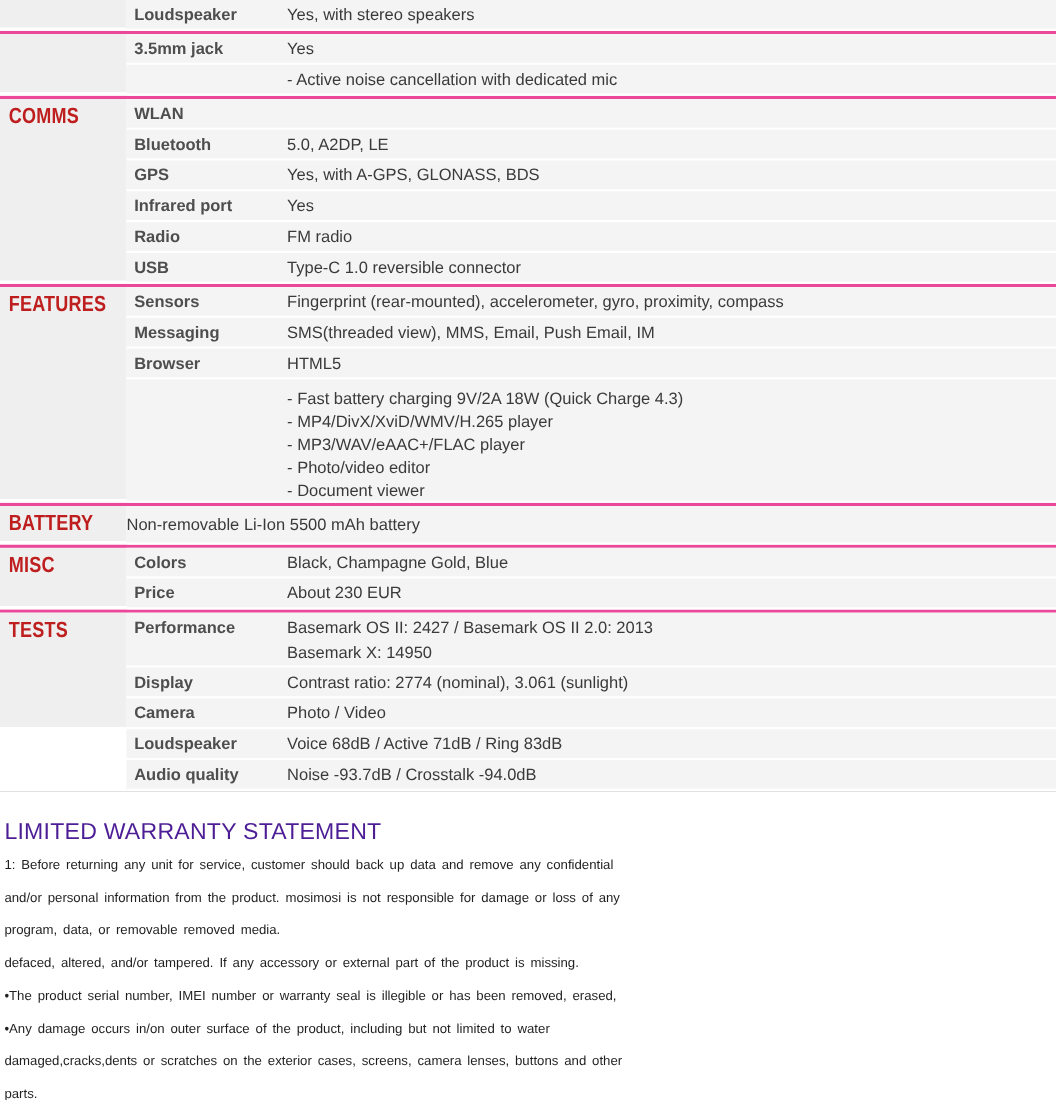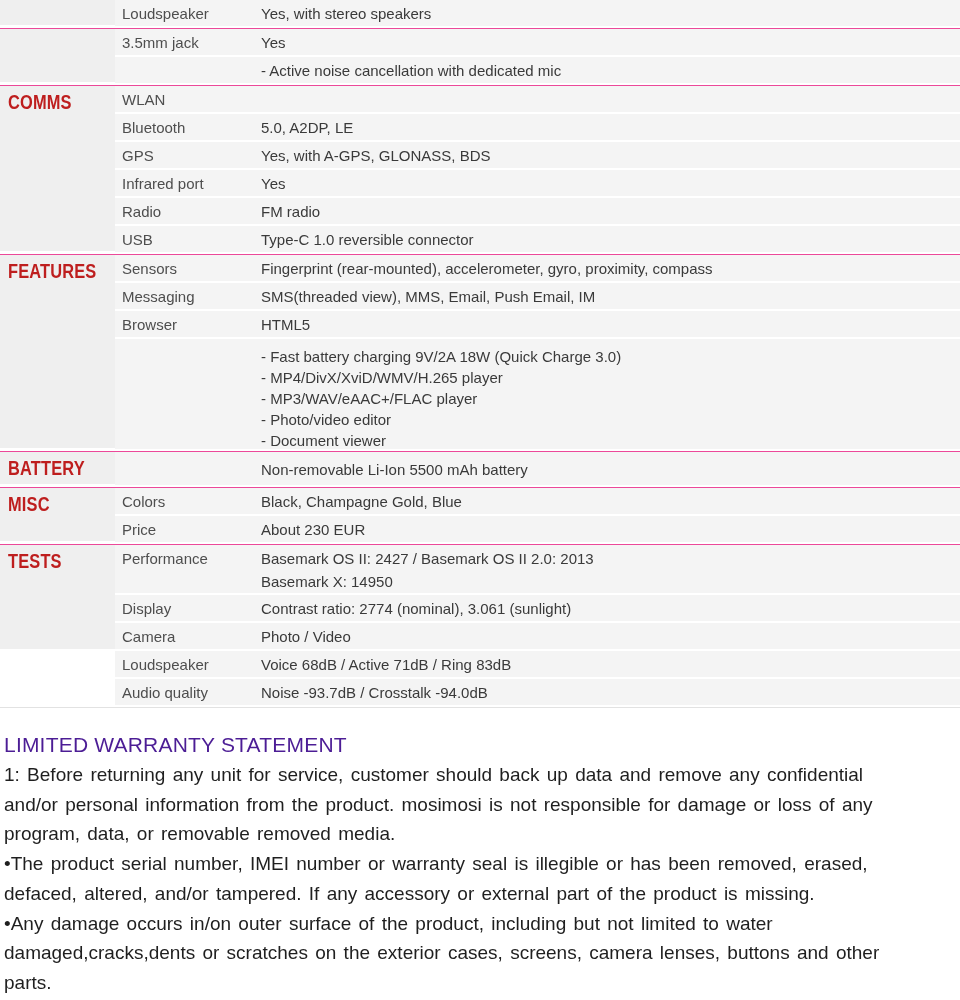--- a/index.html
+++ b/index.html
@@ -3,21 +3,21 @@
 <meta charset="utf-8">
 <style>
   html,body { margin:0; padding:0; background:#ffffff; }
   #page {
     position:relative; width:960px; height:1000px; overflow:hidden;
     background:#ffffff; font-family:"Liberation Sans","DejaVu Sans",sans-serif;
     color:#3a3a3a;
   }
   
   .spec-table { width:960px; border-bottom:1px solid #e2e2e2; }
-  .section { display:flex; border-top:1px solid #ec4899; }
+  .section { display:flex; border-top:3px solid #ec4899; }
   .section:first-child { border-top:none; }
   .label-cell {
     flex:none; width:115px; box-sizing:border-box;
     background:#efefef; background-clip:padding-box;
     border-bottom:3px solid #ffffff;
     padding:5px 0 0 8px;
   }
   .label-cell.partial {
     border-bottom:none;
     background:linear-gradient(to bottom,#efefef 0,#efefef 104px,#ffffff 104px);
@@ -28,36 +28,36 @@
     letter-spacing:0.2px;
   }
   .rows { flex:1; display:flex; flex-direction:column; min-width:0; }
   .spec-row {
     display:flex; background:#f4f4f4; border-bottom:2px solid #ffffff;
     box-sizing:border-box; height:28px; padding-top:3px;
     font-size:15px; line-height:21px;
   }
   .spec-row:last-child { border-bottom-width:2px; }
   .spec-row.multi { height:112px; padding-top:7px; }
-  .spec-row.tall  { height:35px;  padding-top:7px; }
+  .spec-row.tall  { height:35px;  padding-top:7px;flex-direction:column; }
   .spec-row.perf  { height:50px;  padding-top:2px; line-height:23px; }
   .spec-name {
     flex:none; width:146px; box-sizing:border-box; padding-left:7px;
-    font-weight:400; color:#4e4e4e; white-space:nowrap; overflow:hidden;
+    font-weight:700; color:#4e4e4e; white-space:nowrap; overflow:hidden;
   }
   .spec-value { flex:1; color:#3a3a3a; white-space:nowrap; overflow:hidden; }
   .value-line { white-space:nowrap; }
   
   .warranty { padding:22px 0 0 4px; color:#1f1f1f; }
   .warranty-title {
     font-size:21px; line-height:30px; letter-spacing:0.2px;
     white-space:nowrap; color:#4c1d95;
   }
   .warranty-line {
-    font-size:19px; line-height:29.7px; word-spacing:2px;
+    font-size:12px; line-height:29.7px; word-spacing:2px;
     white-space:nowrap; overflow:hidden;
   }
 </style>
 </head>
 <body>
 
 <div id="page">
 
   <div class="spec-table">
 
@@ -133,21 +133,21 @@
           <div class="spec-name">Messaging</div>
           <div class="spec-value">SMS(threaded view), MMS, Email, Push Email, IM</div>
         </div>
         <div class="spec-row">
           <div class="spec-name">Browser</div>
           <div class="spec-value">HTML5</div>
         </div>
         <div class="spec-row multi">
           <div class="spec-name"></div>
           <div class="spec-value">
-            <div class="value-line">- Fast battery charging 9V/2A 18W (Quick Charge 3.0)</div>
+            <div class="value-line">- Fast battery charging 9V/2A 18W (Quick Charge 4.3)</div>
             <div class="value-line">- MP4/DivX/XviD/WMV/H.265 player</div>
             <div class="value-line">- MP3/WAV/eAAC+/FLAC player</div>
             <div class="value-line">- Photo/video editor</div>
             <div class="value-line">- Document viewer</div>
           </div>
         </div>
       </div>
     </div>
 
     <div class="section">
@@ -209,20 +209,20 @@
       </div>
     </div>
 
   </div>
 
   <div class="warranty">
     <div class="warranty-title">LIMITED WARRANTY STATEMENT</div>
     <div class="warranty-line">1: Before returning any unit for service, customer should back up data and remove any confidential</div>
     <div class="warranty-line">and/or personal information from the product. mosimosi is not responsible for damage or loss of any</div>
     <div class="warranty-line">program, data, or removable removed media.</div>
+    <div class="warranty-line">defaced, altered, and/or tampered. If any accessory or external part of the product is missing.</div>
     <div class="warranty-line">•The product serial number, IMEI number or warranty seal is illegible or has been removed, erased,</div>
-    <div class="warranty-line">defaced, altered, and/or tampered. If any accessory or external part of the product is missing.</div>
     <div class="warranty-line">•Any damage occurs in/on outer surface of the product, including but not limited to water</div>
     <div class="warranty-line">damaged,cracks,dents or scratches on the exterior cases, screens, camera lenses, buttons and other</div>
     <div class="warranty-line">parts.</div>
   </div>
 
 </div>
 
 </body></html>

